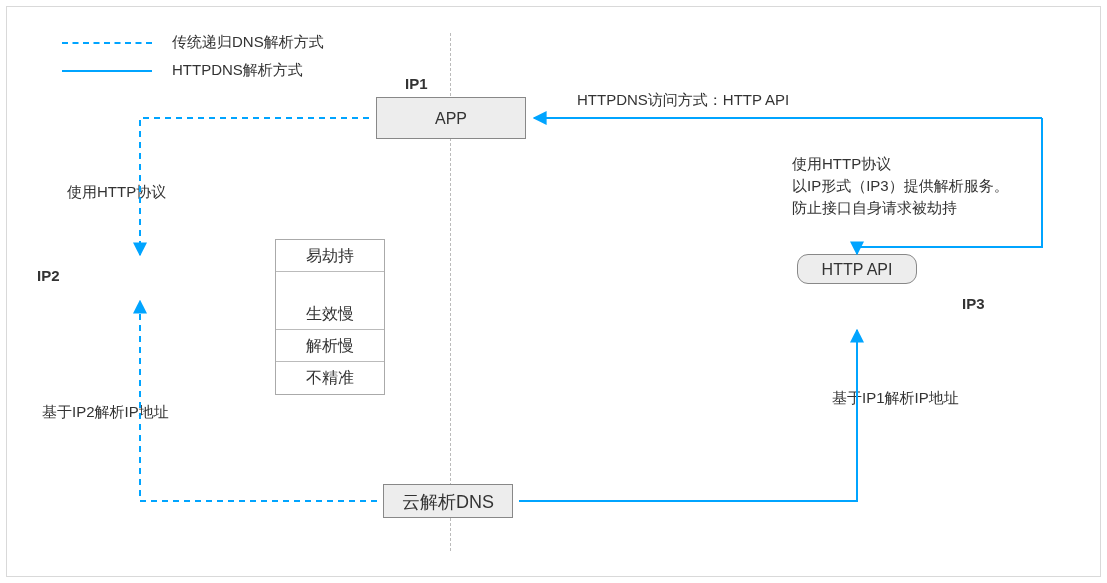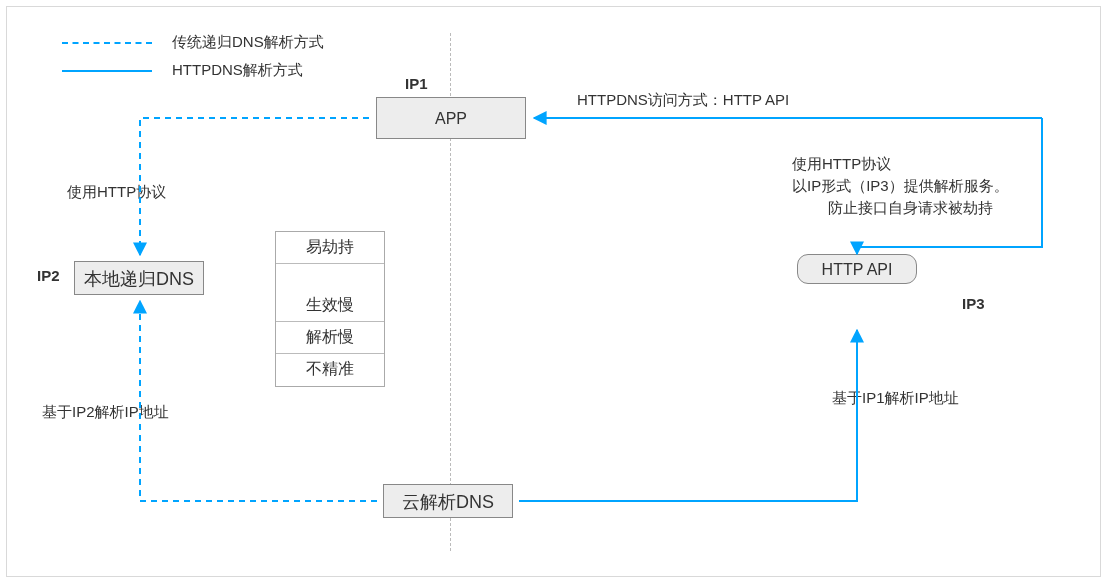--- a/index.html
+++ b/index.html
@@ -73,42 +73,41 @@
   <div class="abs label" style="left:165px; top:54px;">HTTPDNS解析方式</div>
 
   <div class="abs" style="left:443px; top:26px; height:518px; border-left:1px dashed #bbb;"></div>
 
   <div class="abs label label-bold" style="left:398px; top:68px;">IP1</div>
 
   <div class="abs node node-app" style="left:369px; top:90px; width:150px; height:42px;">APP</div>
 
   <div class="abs label label-bold" style="left:30px; top:260px;">IP2</div>
 
-  <div class="abs node node-mid" style="left:67px; top:254px; width:130px; height:34px;">本地递归DNS</div>
 
   <div class="abs node node-mid" style="left:376px; top:477px; width:130px; height:34px;">云解析DNS</div>
 
   <div class="abs node node-httpapi" style="left:790px; top:247px; width:120px; height:30px;">HTTP API</div>
 
 
   <div class="abs label label-bold" style="left:955px; top:288px;">IP3</div>
 
-  <div class="abs list-box" style="left:268px; top:224px; width:110px;font-family:Liberation Mono, monospace;">
+  <div class="abs list-box" style="left:268px; top:232px; width:110px;">
     <div class="list-row" style="height:32px; line-height:32px;">易劫持</div>
     <div class="list-row" style="height:32px; line-height:32px;margin-top:26px;">生效慢</div>
     <div class="list-row" style="height:32px; line-height:32px;">解析慢</div>
     <div class="list-row" style="height:32px; line-height:32px;">不精准</div>
   </div>
 
 
   <div class="abs label" style="left:570px; top:84px;">HTTPDNS访问方式：HTTP API</div>
 
   <div class="abs label" style="left:785px; top:148px;">使用HTTP协议</div>
   <div class="abs label" style="left:785px; top:170px;text-align:right;">以IP形式（IP3）提供解析服务。</div>
-  <div class="abs label" style="left:785px; top:192px;margin-left:36px;">防止接口自身请求被劫持</div>
+  <div class="abs label" style="left:785px; top:192px;">防止接口自身请求被劫持</div>
 
   <div class="abs label" style="left:825px; top:382px;">基于IP1解析IP地址</div>
 
   <div class="abs label" style="left:60px; top:176px;">使用HTTP协议</div>
 
   <div class="abs label" style="left:35px; top:382px;margin-top:14px;">基于IP2解析IP地址</div>
 
   <svg class="connectors" viewBox="0 0 1095 571">
     <defs>
       <marker id="arrow-solid" viewBox="0 0 10 10" refX="9" refY="5" markerWidth="7" markerHeight="7" orient="auto-start-reverse">

